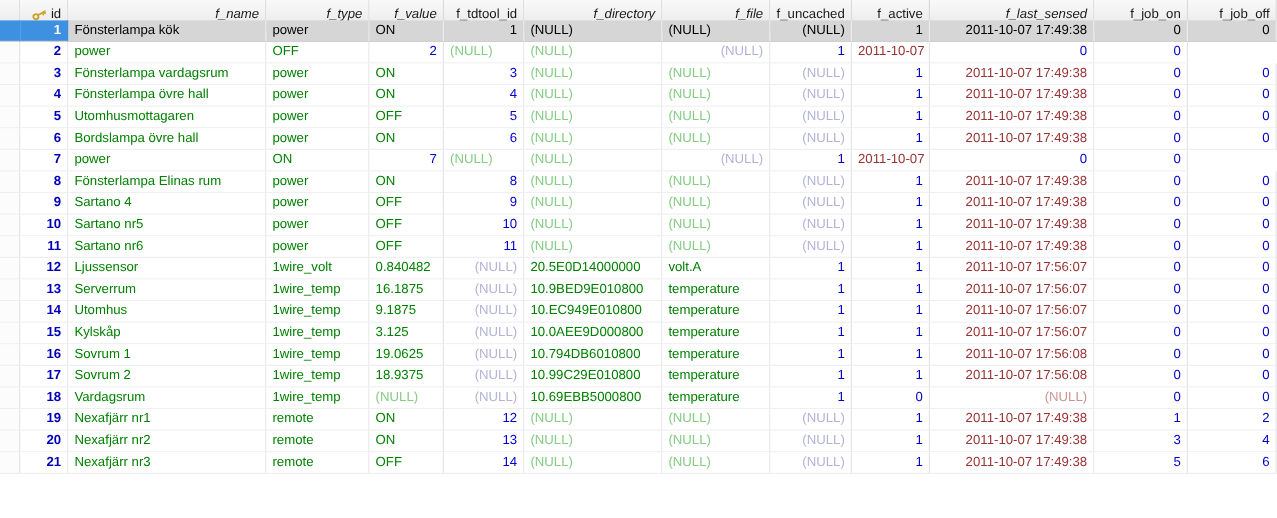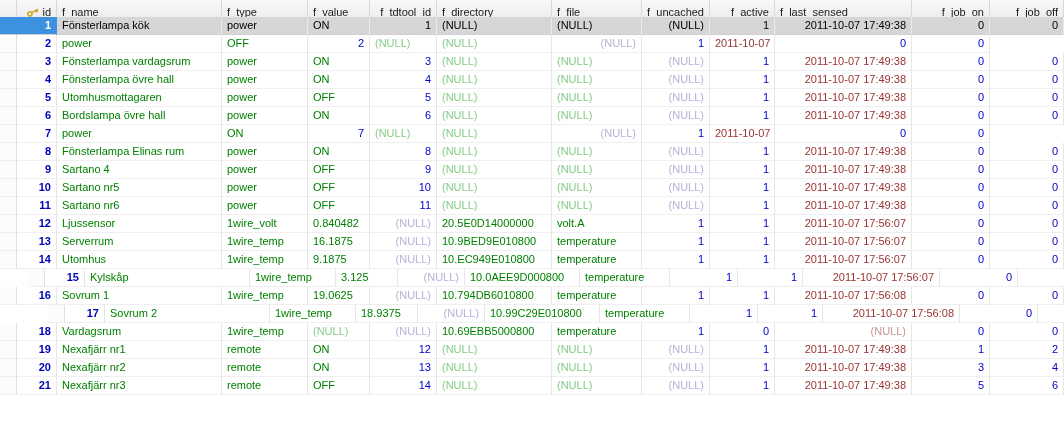--- a/index.html
+++ b/index.html
@@ -25,21 +25,21 @@
   
   .row.header{height:17px;}
   .hcell{
     box-sizing:border-box;height:25px;line-height:16px;
     padding:0 5px;white-space:nowrap;overflow:hidden;
     background:linear-gradient(#f9f9f9,#e9e9e9);
     border-bottom:1px solid #c4c4c4;border-right:1px solid #d9d9d9;
     color:#1a1a1a;display:flex;align-items:center;gap:3px;
   }
   .hcell.align-right{justify-content:flex-end;}
-  .hcell.align-left{justify-content:flex-start;}
+  .hcell.align-left{justify-content:flex-end;font-style:italic;}
   
   .cell{
     box-sizing:border-box;height:18px;line-height:17px;
     padding:0 5px;white-space:nowrap;overflow:hidden;
     border-right:1px solid var(--grid-v);
     border-bottom:1px solid var(--grid-h);
     background:#fff;
   }
   .align-right{text-align:right;}
   .align-left{text-align:left;}
@@ -310,21 +310,21 @@
         <div class="cell col-f_value align-left t-text">9.1875</div>
         <div class="cell col-f_tdtool_id align-right t-num null">(NULL)</div>
         <div class="cell col-f_directory align-left t-text">10.EC949E010800</div>
         <div class="cell col-f_file align-left t-text">temperature</div>
         <div class="cell col-f_uncached align-right t-num">1</div>
         <div class="cell col-f_active align-right t-num">1</div>
         <div class="cell col-f_last_sensed align-left t-date">2011-10-07 17:56:07</div>
         <div class="cell col-f_job_on align-right t-num">0</div>
         <div class="cell col-f_job_off align-right t-num">0</div>
       </div>
-      <div class="row" style="grid-template-columns: 17px 40px 165px 86px 62px 67px 115px 90px 68px 65px 137px 78px 74px; padding-left: 28px;">
+      <div class="row" style="grid-template-columns: 17px 40px 165px 86px 62px 67px 115px 90px 68px 65px 137px 78px 74px;">
         <div class="cell col-gutter"></div>
         <div class="cell col-id align-right t-pk">15</div>
         <div class="cell col-f_name align-left t-text">Kylskåp</div>
         <div class="cell col-f_type align-left t-text">1wire_temp</div>
         <div class="cell col-f_value align-left t-text">3.125</div>
         <div class="cell col-f_tdtool_id align-right t-num null">(NULL)</div>
         <div class="cell col-f_directory align-left t-text">10.0AEE9D000800</div>
         <div class="cell col-f_file align-left t-text">temperature</div>
         <div class="cell col-f_uncached align-right t-num">1</div>
         <div class="cell col-f_active align-right t-num">1</div>
@@ -340,21 +340,21 @@
         <div class="cell col-f_value align-left t-text">19.0625</div>
         <div class="cell col-f_tdtool_id align-right t-num null">(NULL)</div>
         <div class="cell col-f_directory align-left t-text">10.794DB6010800</div>
         <div class="cell col-f_file align-left t-text">temperature</div>
         <div class="cell col-f_uncached align-right t-num">1</div>
         <div class="cell col-f_active align-right t-num">1</div>
         <div class="cell col-f_last_sensed align-left t-date">2011-10-07 17:56:08</div>
         <div class="cell col-f_job_on align-right t-num">0</div>
         <div class="cell col-f_job_off align-right t-num">0</div>
       </div>
-      <div class="row" style="grid-template-columns: 17px 40px 165px 86px 62px 67px 115px 90px 68px 65px 137px 78px 74px; padding-left: 48px;">
+      <div class="row" style="grid-template-columns: 17px 40px 165px 86px 62px 67px 115px 90px 68px 65px 137px 78px 74px;">
         <div class="cell col-gutter"></div>
         <div class="cell col-id align-right t-pk">17</div>
         <div class="cell col-f_name align-left t-text">Sovrum 2</div>
         <div class="cell col-f_type align-left t-text">1wire_temp</div>
         <div class="cell col-f_value align-left t-text">18.9375</div>
         <div class="cell col-f_tdtool_id align-right t-num null">(NULL)</div>
         <div class="cell col-f_directory align-left t-text">10.99C29E010800</div>
         <div class="cell col-f_file align-left t-text">temperature</div>
         <div class="cell col-f_uncached align-right t-num">1</div>
         <div class="cell col-f_active align-right t-num">1</div>

